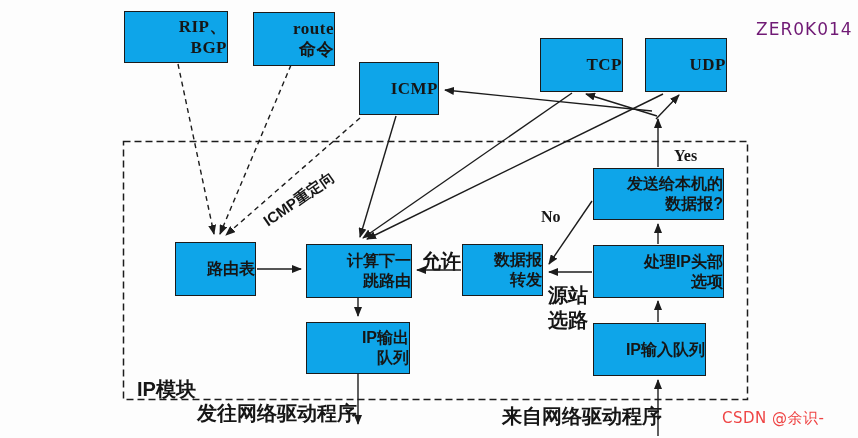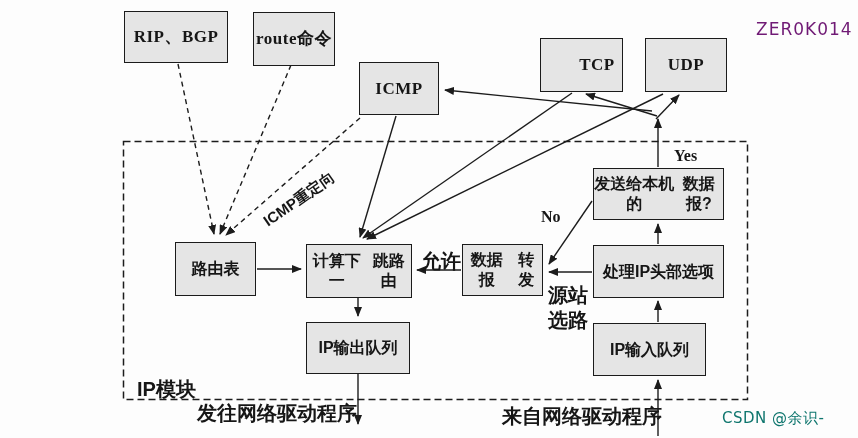--- a/index.html
+++ b/index.html
@@ -7,24 +7,24 @@
     position:relative;
     width:858px;height:438px;
     background:#fdfdfd;
     font-family:"Liberation Sans",sans-serif;
     color:#161616;
     overflow:hidden;
   }
   .box{
     position:absolute;
     border:1.6px solid #1b1b1b;
-    background:#e5e5e5;
+    background:#0ea5e9;
     display:flex;
-    flex-direction:row;
-    align-items:center;
+    flex-direction:column;
+    align-items:flex-end;
     justify-content:center;
     text-align:center;
     font-weight:700;
     font-size:16px;
     line-height:1.25;
     box-sizing:border-box;
     z-index:2;
   }
   .box.en{
     font-family:"Liberation Serif","DejaVu Serif",serif;
@@ -56,21 +56,21 @@
     font-size:17px;
     color:#701a75;
     letter-spacing:1px;
     z-index:4;
   }
   #wm-bottom{
     position:absolute;
     font-family:"DejaVu Sans",sans-serif;
     font-weight:400;
     font-size:15px;
-    color:#0f766e;
+    color:#ef4444;
     letter-spacing:0.5px;
     z-index:4;
   }
   svg#wires{
     position:absolute;left:0;top:0;
     width:858px;height:438px;
     z-index:1;
     pointer-events:none;
   }
   svg#wires line, svg#wires rect{

